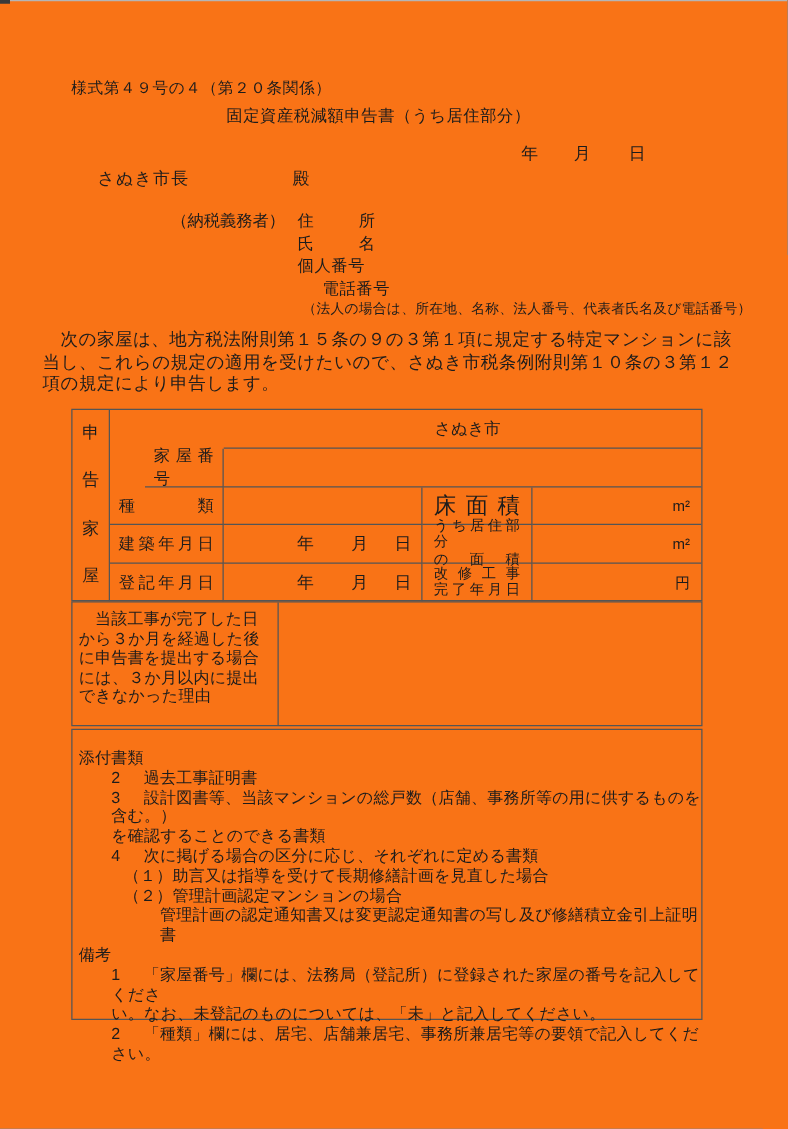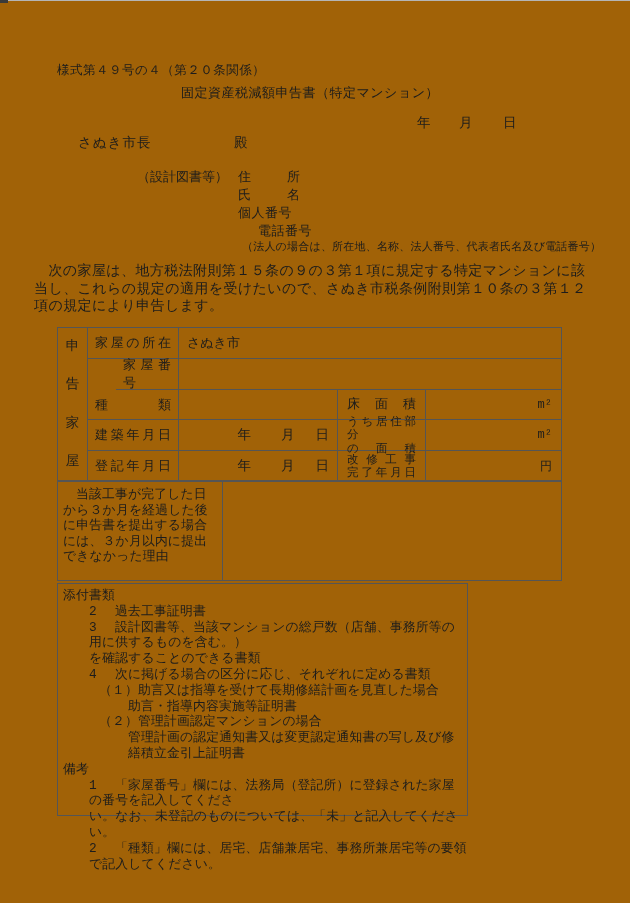--- a/index.html
+++ b/index.html
@@ -1,19 +1,19 @@
 <!DOCTYPE html>
 <html><head>
 <meta charset="utf-8">
 <style>
   * { margin:0; padding:0; box-sizing:border-box; }
   html,body { background:#888; }
   .page {
-    position:relative; width:630px; height:903px; background:#a16207;
-    font-family:Liberation Mono, monospace;
+    position:relative; width:630px; height:903px; background:#f97316;
+    font-family:Liberation Sans, sans-serif;
     color:#1c1c1c; overflow:hidden; margin:0 auto;
   }
   .abs { position:absolute; }
   .scan-topline { left:0; top:0; width:630px; height:1px; background:#b5b5b5; }
   .scan-corner { left:0; top:0; width:8px; height:3px; background:#3a3a3a; }
 
   .form-number { left:57px; top:62px; font-size:12.5px; letter-spacing:0.5px; }
   .doc-title   { left:181px; top:84px; font-size:13px; letter-spacing:0.5px; }
 
   .date-line { top:114px; font-size:13.5px; }
@@ -36,78 +36,78 @@
 
   
   .house-table {
     left:57px; top:327px; width:505px; height:154px;
     display:grid; border:1px solid #555;
     grid-template-columns:30px 91px 159px 88px 1fr;
     grid-template-rows:31px 31px 30px 31px 30px;
     font-size:13px;
   }
   .cell { border-right:1px solid #555; border-bottom:1px solid #555; display:flex; align-items:center; }
-  .no-r { border-right:none; } .no-b { border-bottom:none; }
+  .no-r { border-right:none;justify-content:center; } .no-b { border-bottom:none; }
   .side-col {
     grid-row:1/6; grid-column:1;
     flex-direction:column; justify-content:space-between;
     padding:9px 0 11px; font-size:13.5px; border-bottom:none;
   }
   .lbl { display:block; width:100%; text-align:justify; text-align-last:justify; padding:0 7px; }
   .val { padding-left:8px; }
   .date-cell { justify-content:flex-end; padding-right:8px; font-size:13.5px; }
   .date-cell .dy { margin-right:30px; } .date-cell .dm { margin-right:21px; }
   .sub-lbl { flex-direction:column; justify-content:center; font-size:11.5px; line-height:13.5px; padding:0; }
   .sub-lbl span { display:block; width:100%; text-align:justify; text-align-last:justify; padding:0 9px; }
-  .sub-one { font-size:13px; }
+  .sub-one { font-size:18px; }
   .unit-cell { justify-content:flex-end; padding-right:9px; font-size:12px; }
 
   
   .reason-table {
     left:57px; top:481px; width:505px; height:100px;
     display:flex; border:1px solid #555;
   }
   .reason-label {
     width:165px; border-right:1px solid #555;
     font-size:12.8px; line-height:15.6px; padding:5px 4px 0 5px;
     white-space:pre-line; letter-spacing:0.2px;
   }
   .reason-value { flex:1; }
 
   
   .attach-box {
-    left:57px; top:583px; width:411px; height:233px;
+    left:57px; top:583px; width:505px; height:233px;
     border:1px solid #555; font-size:12.8px; line-height:15.8px;
-    padding-top:4px; letter-spacing:0.2px;
+    padding-top:14px; letter-spacing:0.2px;
   }
   .al-h    { padding-left:5px; }
   .al-num  { padding-left:31px; }
   .al-num .n { display:inline-block; width:26px; }
   .al-cont { padding-left:31px; }
   .al-paren{ padding-left:41px; }
   .al-sub  { padding-left:70px; }
 </style>
 </head>
 <body>
 
 <div class="page">
   <div class="abs scan-topline"></div>
   <div class="abs scan-corner"></div>
 
   <div class="abs form-number">様式第４９号の４（第２０条関係）</div>
-  <div class="abs doc-title">固定資産税減額申告書（特定マンション）</div>
+  <div class="abs doc-title">固定資産税減額申告書（うち居住部分）</div>
 
   <span class="abs date-line date-y">年</span>
   <span class="abs date-line date-m">月</span>
   <span class="abs date-line date-d">日</span>
 
   <div class="abs addressee">さぬき市長</div>
   <div class="abs honorific">殿</div>
 
-  <div class="abs taxpayer-label">（設計図書等）</div>
+  <div class="abs taxpayer-label">（納税義務者）</div>
   <div class="abs tp-split tp-addr">
     <span>住</span>
     <span>所</span>
   </div>
   <div class="abs tp-split tp-name">
     <span>氏</span>
     <span>名</span>
   </div>
   <div class="abs tp-plain tp-num">個人番号</div>
   <div class="abs tp-plain tp-tel">電話番号</div>
@@ -118,23 +118,20 @@
 項の規定により申告します。</div>
 
   <div class="abs house-table">
     <div class="cell side-col">
       <span>申</span>
       <span>告</span>
       <span>家</span>
       <span>屋</span>
     </div>
 
-    <div class="cell" style="grid-row:1;grid-column:2;">
-      <span class="lbl">家屋の所在</span>
-    </div>
     <div class="cell no-r val" style="grid-row:1;grid-column:3/6;">
       <span>さぬき市</span>
     </div>
 
     <div class="cell" style="grid-row:2;grid-column:2;margin-left:28px;">
       <span class="lbl">家屋番号</span>
     </div>
     <div class="cell no-r val" style="grid-row:2;grid-column:3/6;">
       <span></span>
     </div>
@@ -200,21 +197,20 @@
       <span class="n">2</span><span>過去工事証明書</span>
     </div>
     <div class="al-num">
       <span class="n">3</span><span>設計図書等、当該マンションの総戸数（店舗、事務所等の用に供するものを含む。）</span>
     </div>
     <div class="al-cont">を確認することのできる書類</div>
     <div class="al-num">
       <span class="n">4</span><span>次に掲げる場合の区分に応じ、それぞれに定める書類</span>
     </div>
     <div class="al-paren">（１）助言又は指導を受けて長期修繕計画を見直した場合</div>
-    <div class="al-sub">助言・指導内容実施等証明書</div>
     <div class="al-paren">（２）管理計画認定マンションの場合</div>
     <div class="al-sub">管理計画の認定通知書又は変更認定通知書の写し及び修繕積立金引上証明書</div>
 
     <div class="al-h">備考</div>
     <div class="al-num">
       <span class="n">1</span><span>「家屋番号」欄には、法務局（登記所）に登録された家屋の番号を記入してくださ</span>
     </div>
     <div class="al-cont">い。なお、未登記のものについては、「未」と記入してください。</div>
     <div class="al-num">
       <span class="n">2</span><span>「種類」欄には、居宅、店舗兼居宅、事務所兼居宅等の要領で記入してください。</span>

